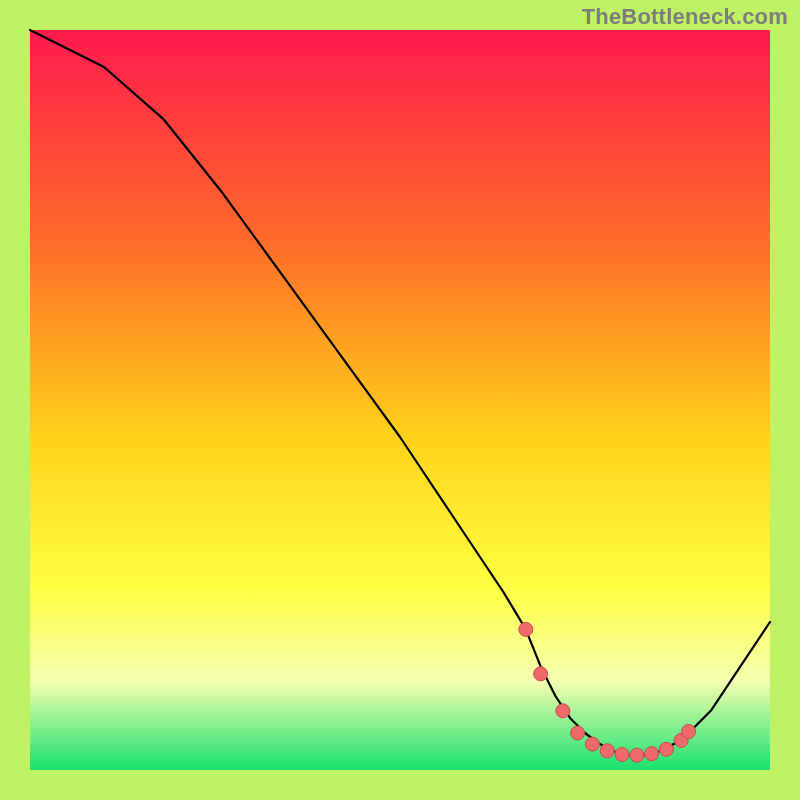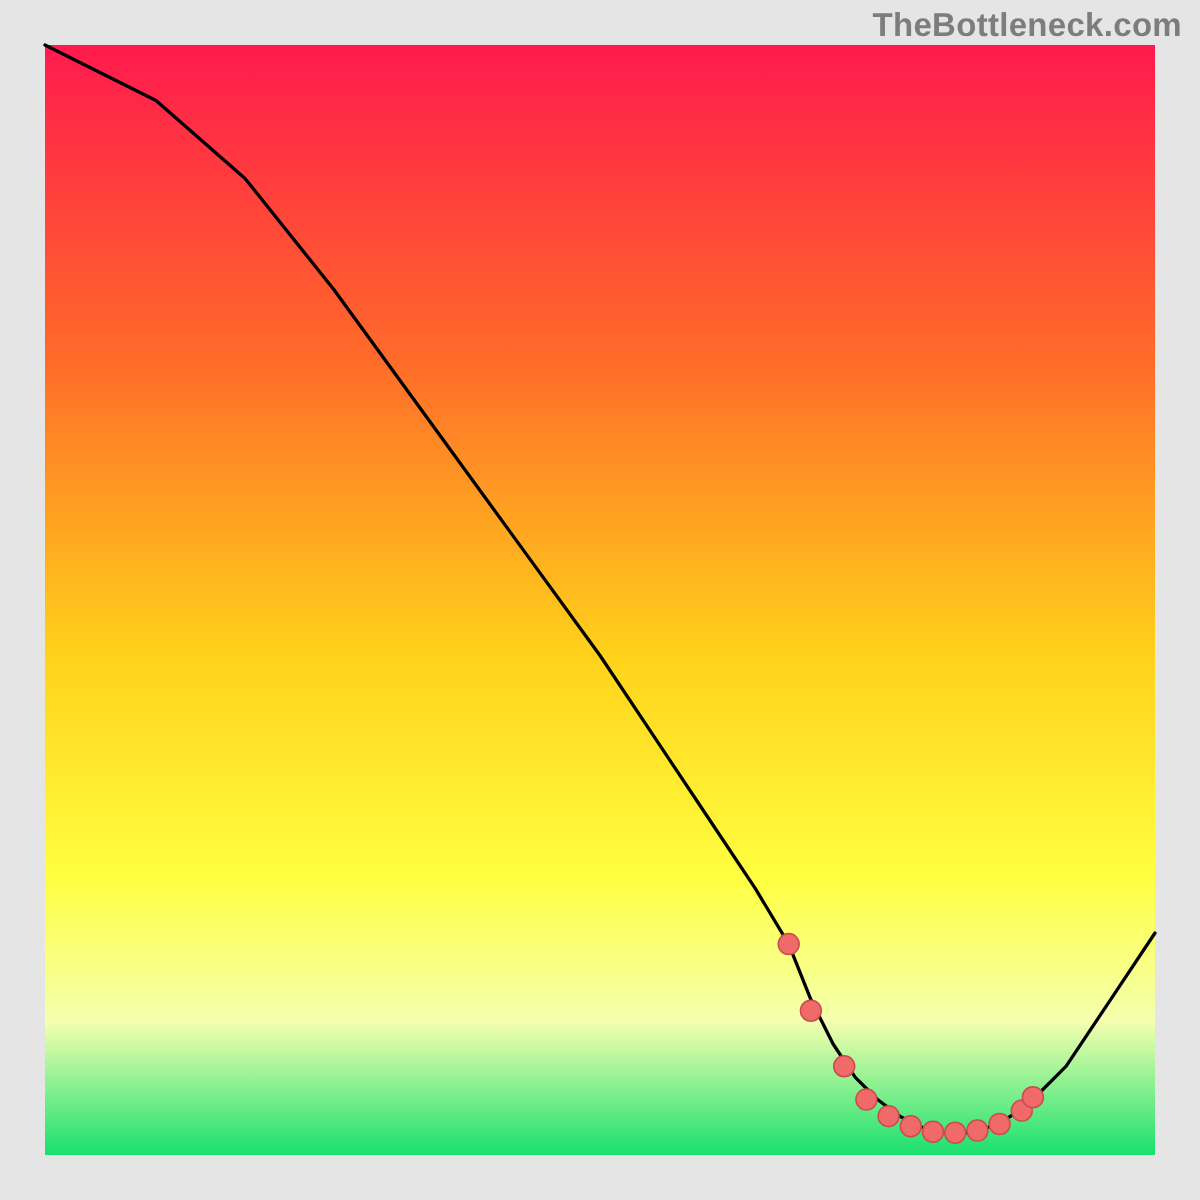--- a/index.html
+++ b/index.html
@@ -9,21 +9,21 @@
     height: 800px;
     background: #000;
     overflow: hidden;
   }
   .frame {
     position: absolute;
     left: 0;
     top: 0;
     width: 800px;
     height: 800px;
-    background: #e5e5e5;
+    background: #bef264;
   }
   .watermark {
     position: absolute;
     top: 4px;
     right: 12px;
     font-family: Arial, Helvetica, sans-serif;
     font-size: 22px;
     font-weight: bold;
     color: #7d7d7d;
     letter-spacing: 0.2px;

